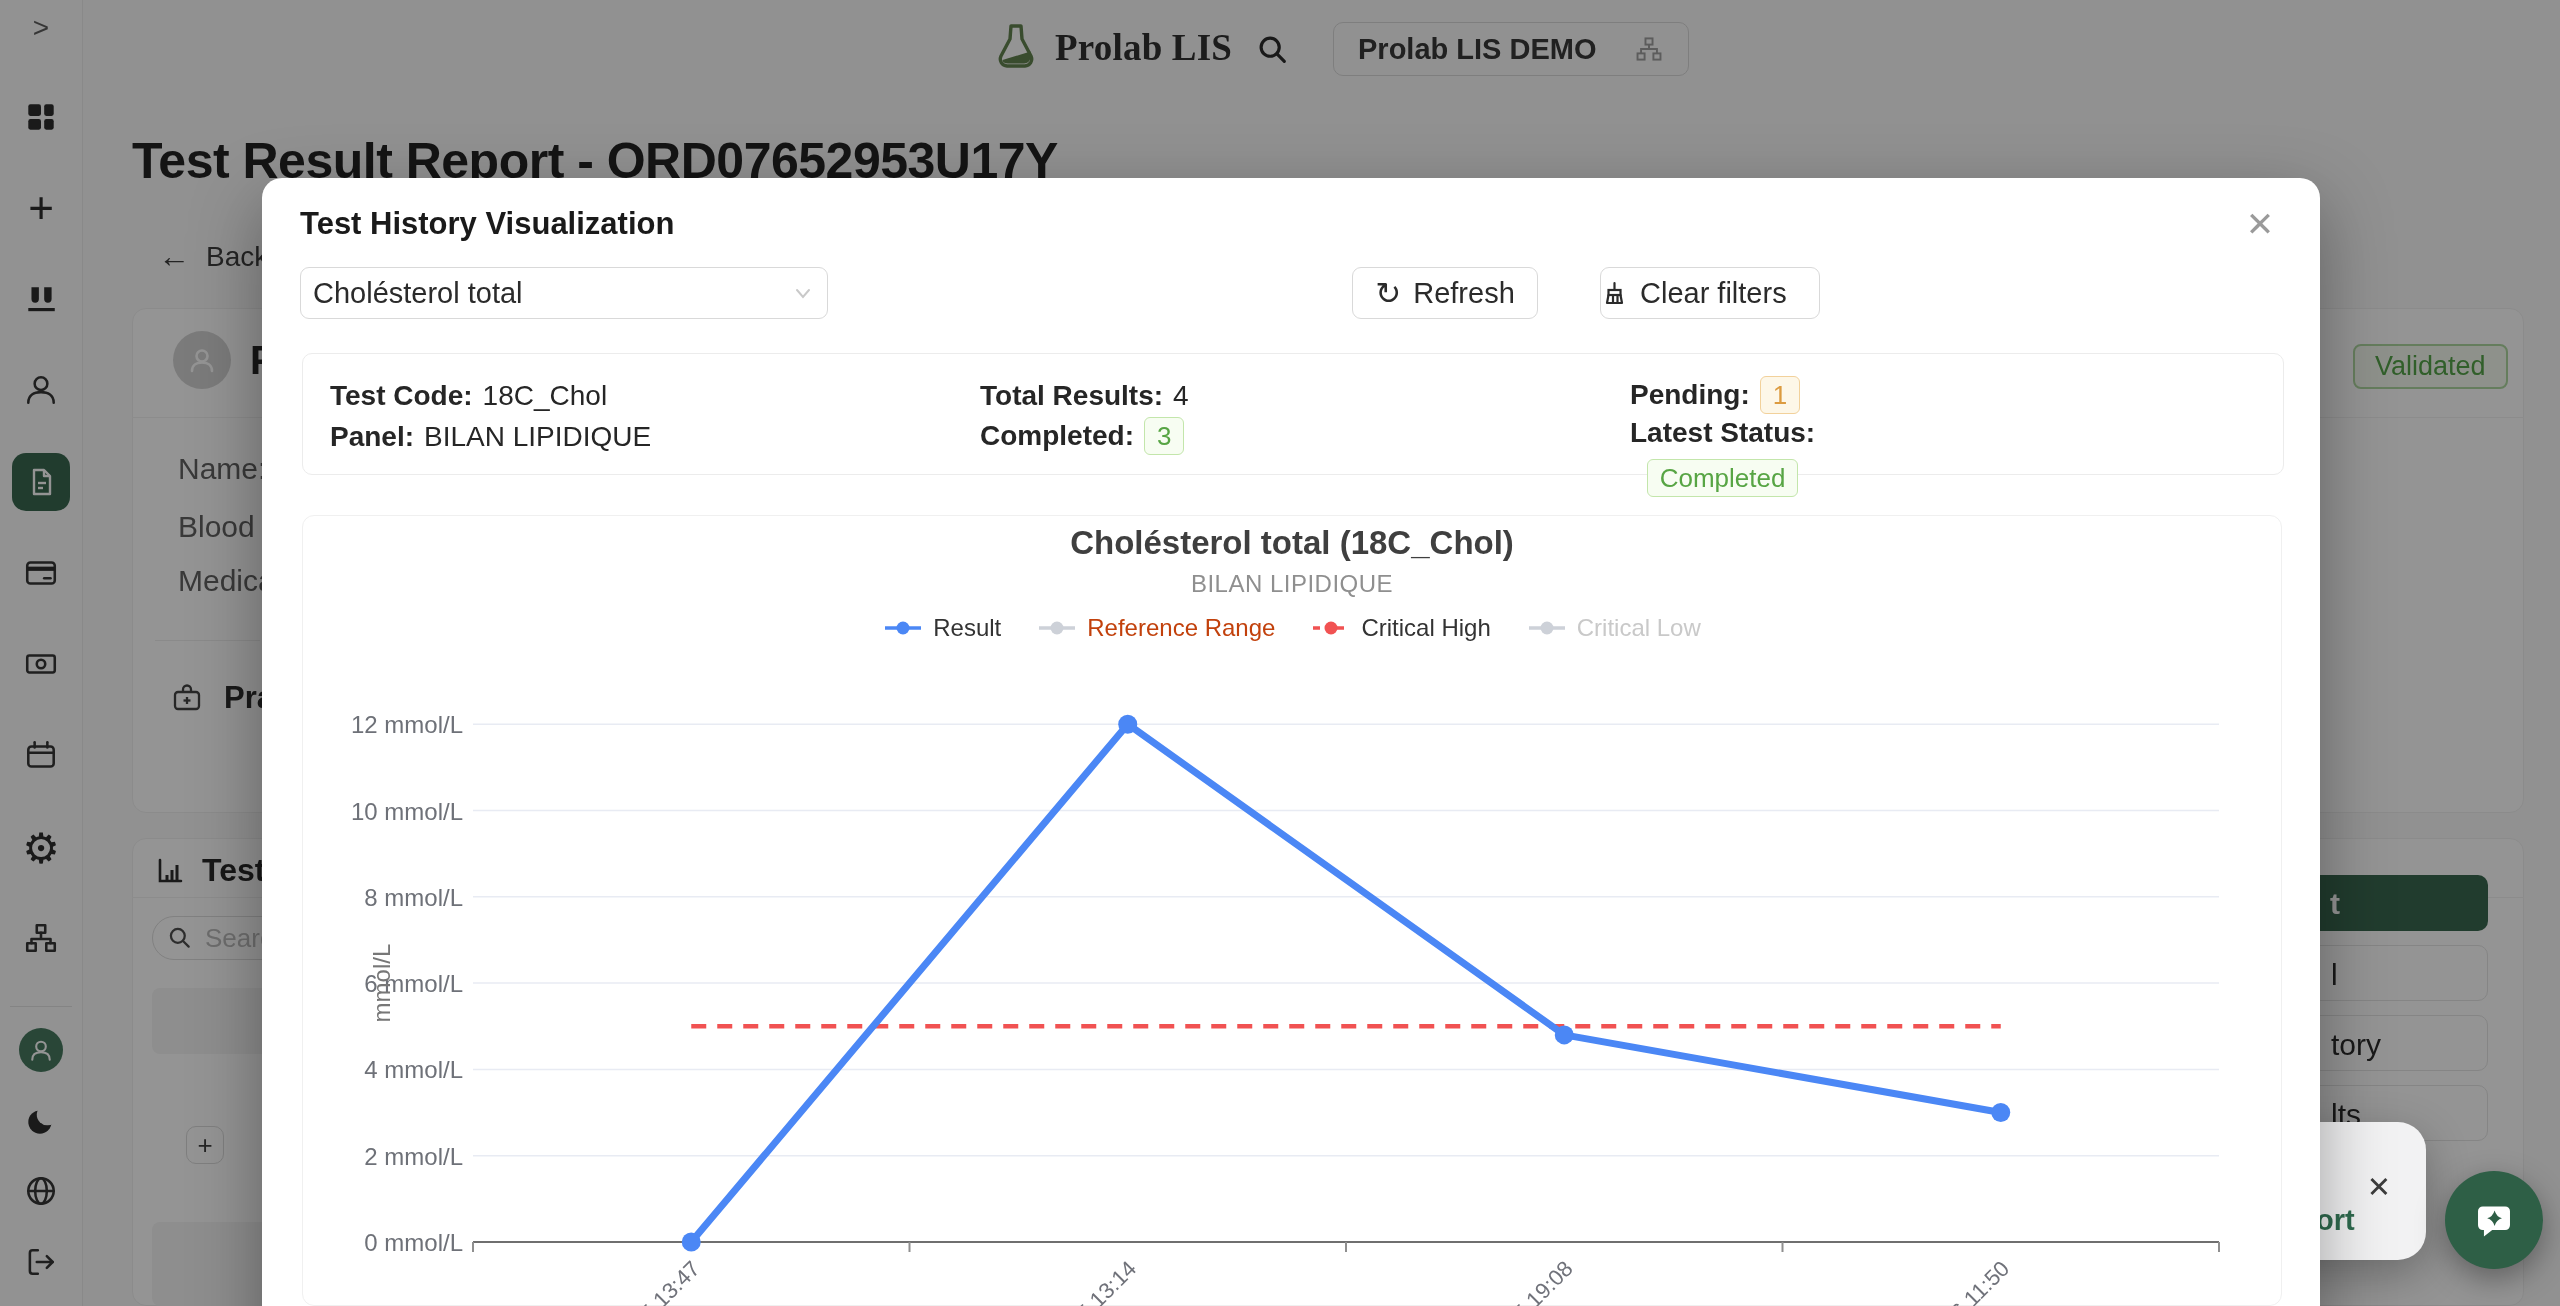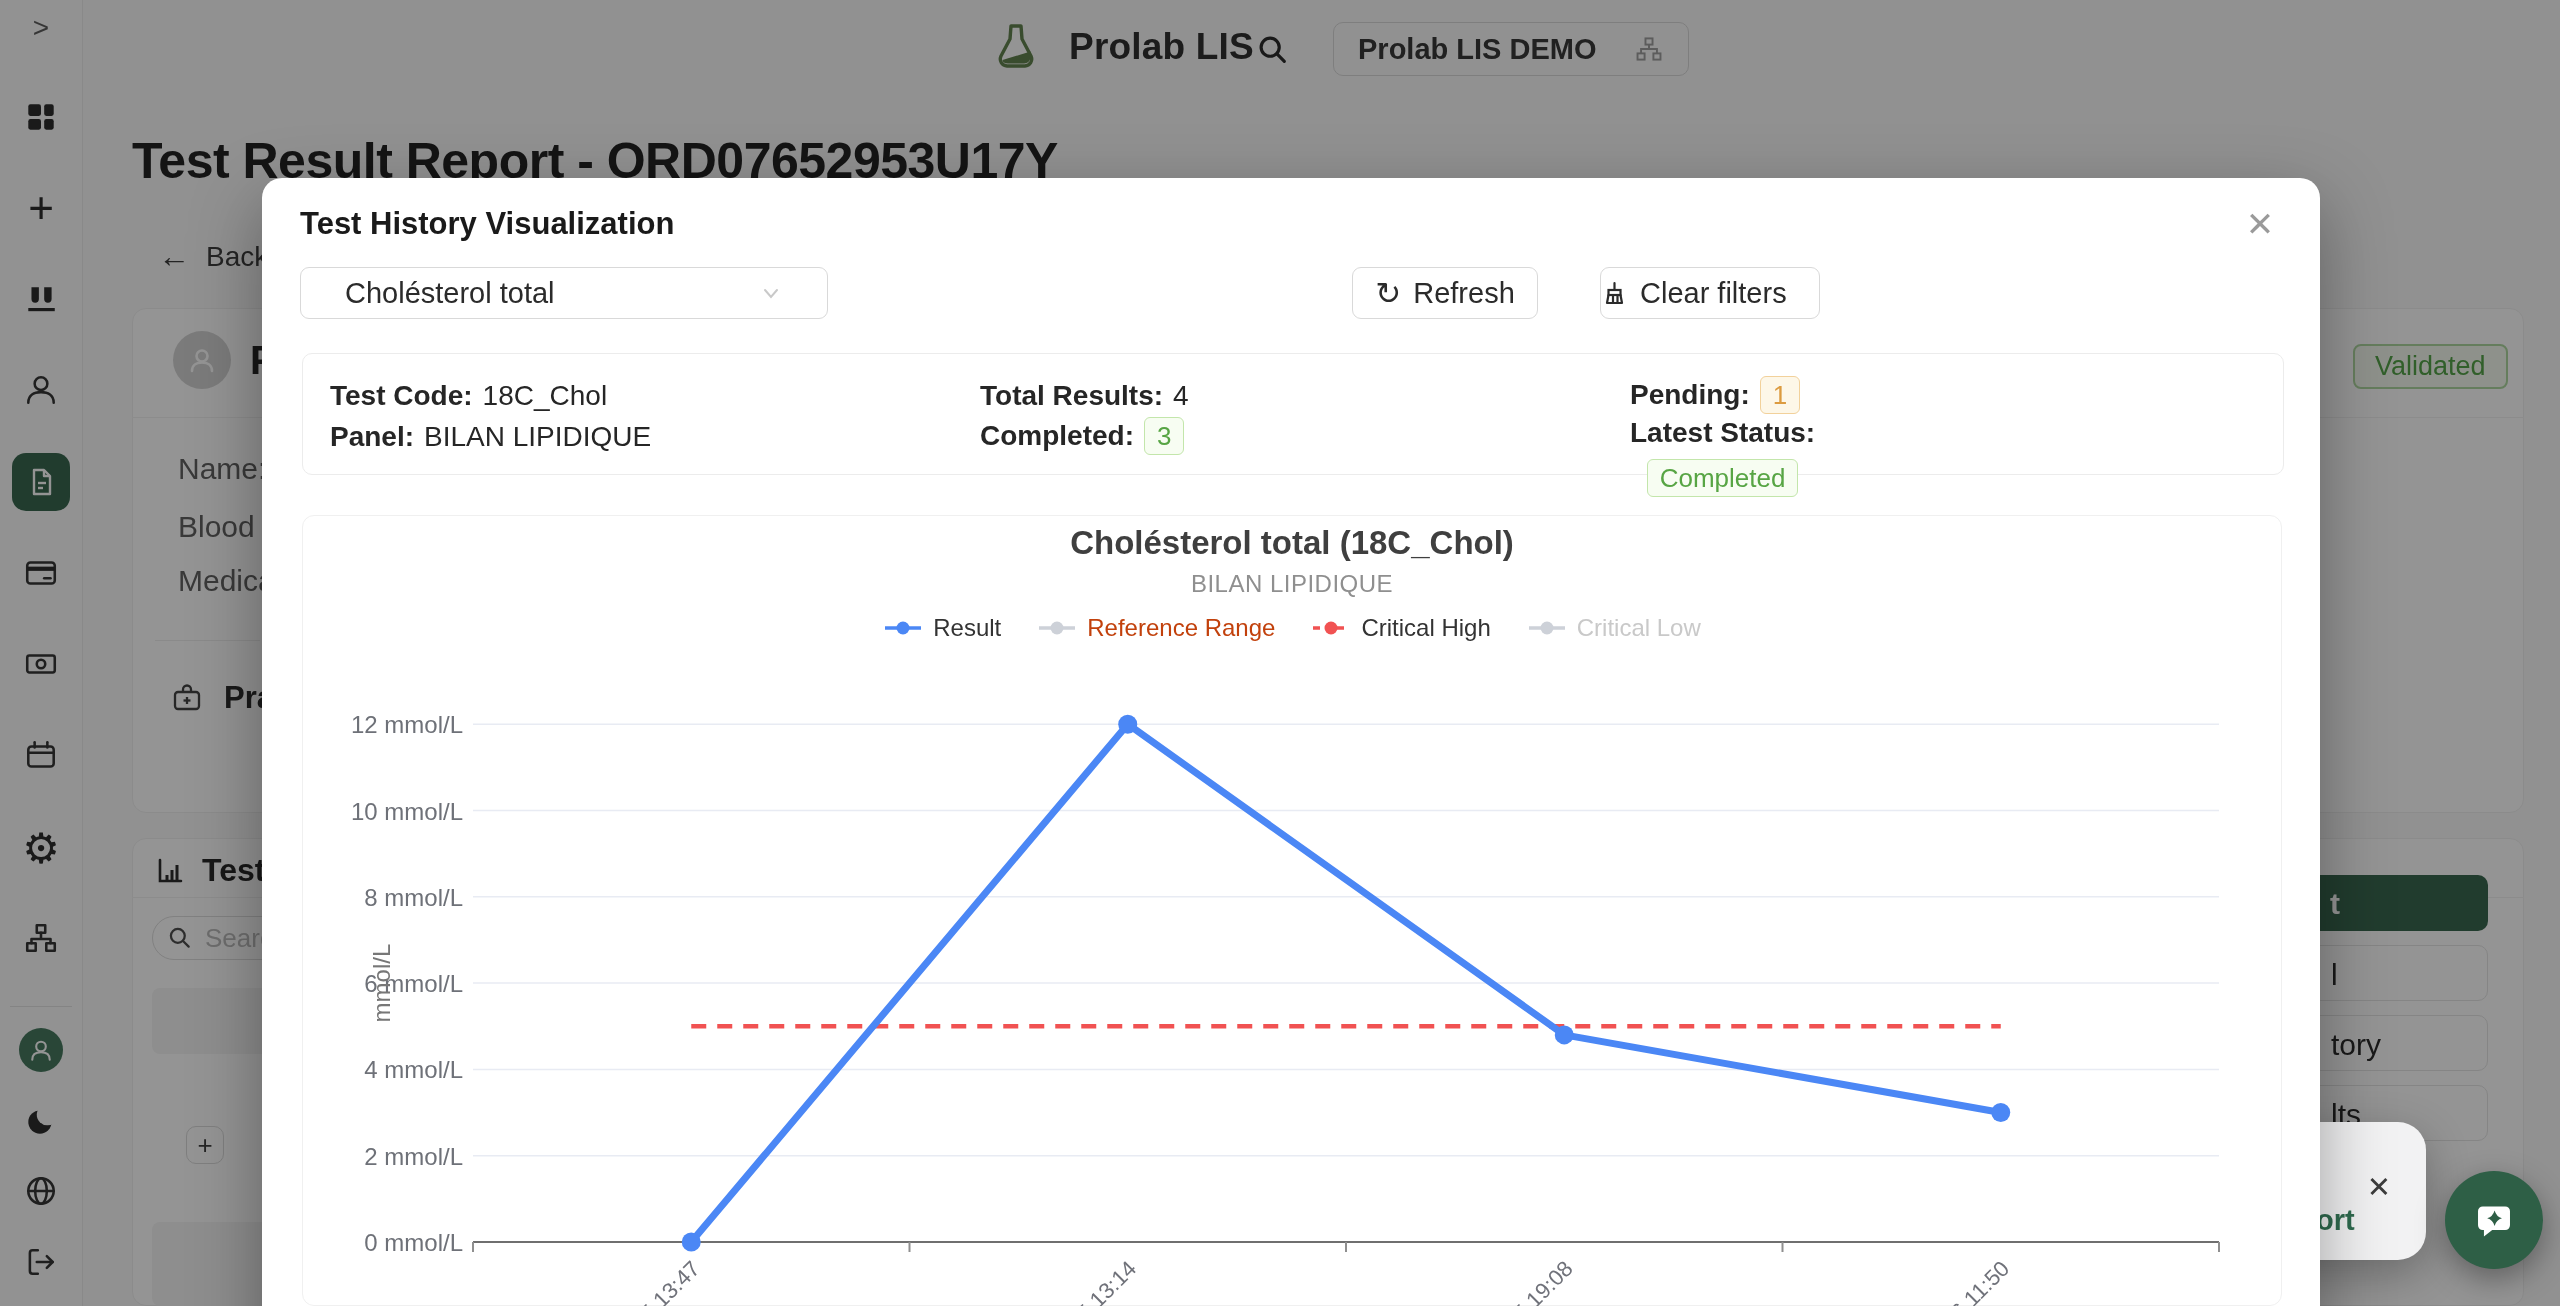--- a/index.html
+++ b/index.html
@@ -155,21 +155,21 @@
       </div>
       <div class="sitem" style="top:1234px">
         <svg width="36" height="36" viewBox="0 0 34 34">
             <path d="M14 6 H9 a2.5 2.5 0 0 0 -2.5 2.5 v17 a2.5 2.5 0 0 0 2.5 2.5 h5" class="sic"></path>
             <line x1="13" y1="17" x2="28" y2="17" class="sic"></line>
             <path d="M22.5 11.5 28 17 l-5.5 5.5" class="sic"></path>
           </svg>
       </div>
     </div>
 
-    <div class="abs" style="left:995px;top:22px;display:flex;align-items:center;gap:32px;">
+    <div class="abs" style="left:995px;top:22px;display:flex;align-items:center;gap:18px;font-family:Liberation Serif, serif;">
       <svg width="42" height="50" viewBox="0 0 42 50">
         <path d="M16 4 h10 l1 13 l9 17 a7 7 0 0 1 -6 10 H12 a7 7 0 0 1 -6 -10 l9 -17 Z" fill="#fff" stroke="#5a7d45" stroke-width="3.4" stroke-linejoin="round"></path>
         <path d="M7.5 38 l28 -8.5 c1.5 5.5 -0.5 12 -6.5 12 H13 c-3.5 0 -5.5 -1.5 -5.5 -3.5 Z" fill="#5a7d45"></path>
       </svg>
       <span class="logo-text">Prolab LIS</span>
     </div>
     <div class="abs" style="left:1256px;top:33px;">
       <svg width="34" height="34" viewBox="0 0 30 30">
           <circle cx="12.5" cy="12.5" r="8" stroke="#1f1f1f" stroke-width="2.8" fill="none"></circle>
           <line x1="18.5" y1="18.5" x2="25" y2="25" stroke="#1f1f1f" stroke-width="2.8" stroke-linecap="round"></line>
@@ -269,21 +269,21 @@
       <path d="M50 33 q3 10.5 12.5 13 q-9.5 2.5 -12.5 13 q-3 -10.5 -12.5 -13 q9.5 -2.5 12.5 -13 Z" fill="#2e5f46"></path>
     </svg>
   </div>
 
   <div class="modal"></div>
   <div class="modal-title">Test History Visualization</div>
   <div class="modal-close">
       <span>✕</span>
     </div>
 
-  <div class="ctrl" style="left:300px;width:528px;padding:0 44px;">
+  <div class="ctrl" style="left:300px;width:528px;padding:0 12px;">
     <span>Cholésterol total</span>
     <svg width="24" height="24" viewBox="0 0 24 24" style="margin-left:auto;">
         <path d="M6 9 l6 7 6 -7" stroke="#c9c9c9" stroke-width="2" fill="none" stroke-linecap="round"></path>
       </svg>
   </div>
   <div class="ctrl" style="left:1352px;width:186px;justify-content:center;gap:12px;cursor:pointer;">
     <span style="font-size:31px;">↻</span>
     <span>Refresh</span>
   </div>
   <div class="ctrl" style="left:1600px;width:220px;justify-content:flex-start;gap:12px;cursor:pointer;">

